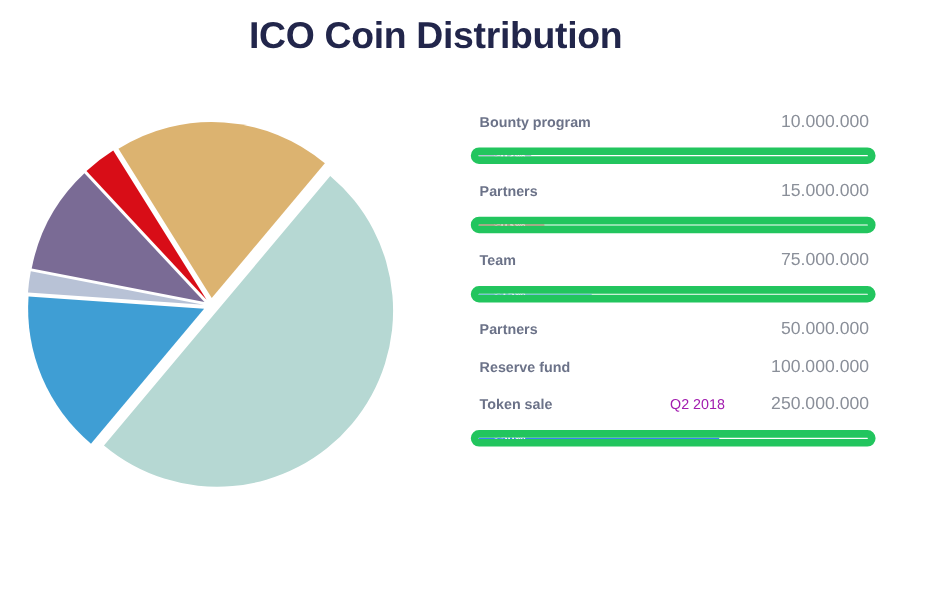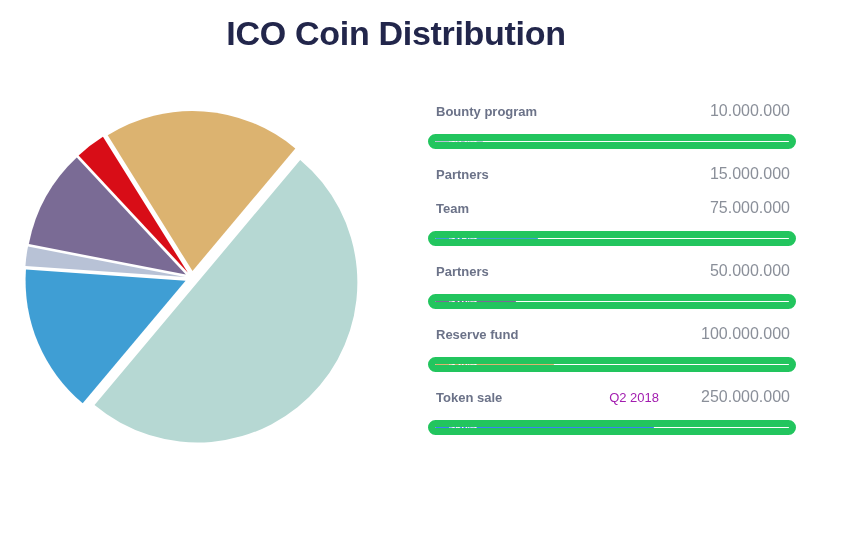--- a/index.html
+++ b/index.html
@@ -150,20 +150,25 @@
         </div>
       </div>
     </div>
 
     <div class="legend-row">
       <div class="legend-head">
         <span class="legend-label">Partners</span>
         <span class="legend-mid"></span>
         <span class="legend-value">15.000.000</span>
       </div>
+      <div class="bar-track">
+        <div class="bar-fill" style="width: 17%; background: rgb(216, 13, 23);">
+          <span class="bar-text">≈03%</span>
+        </div>
+      </div>
     </div>
 
     <div class="legend-row">
       <div class="legend-head">
         <span class="legend-label">Team</span>
         <span class="legend-mid"></span>
         <span class="legend-value">75.000.000</span>
       </div>
       <div class="bar-track">
         <div class="bar-fill" style="width: 29%; background: rgb(63, 158, 212);">
@@ -171,37 +176,27 @@
         </div>
       </div>
     </div>
 
     <div class="legend-row">
       <div class="legend-head">
         <span class="legend-label">Partners</span>
         <span class="legend-mid"></span>
         <span class="legend-value">50.000.000</span>
       </div>
-      <div class="bar-track">
-        <div class="bar-fill" style="width: 23%; background: rgb(122, 107, 149);">
-          <span class="bar-text">≈10%</span>
-        </div>
-      </div>
     </div>
 
     <div class="legend-row">
       <div class="legend-head">
         <span class="legend-label">Reserve fund</span>
         <span class="legend-mid"></span>
         <span class="legend-value">100.000.000</span>
-      </div>
-      <div class="bar-track">
-        <div class="bar-fill" style="width: 33.5%; background: rgb(220, 179, 112);">
-          <span class="bar-text">≈20%</span>
-        </div>
       </div>
     </div>
 
     <div class="legend-row">
       <div class="legend-head">
         <span class="legend-label">Token sale</span>
         <span class="legend-mid">Q2 2018</span>
         <span class="legend-value">250.000.000</span>
       </div>
       <div class="bar-track">

